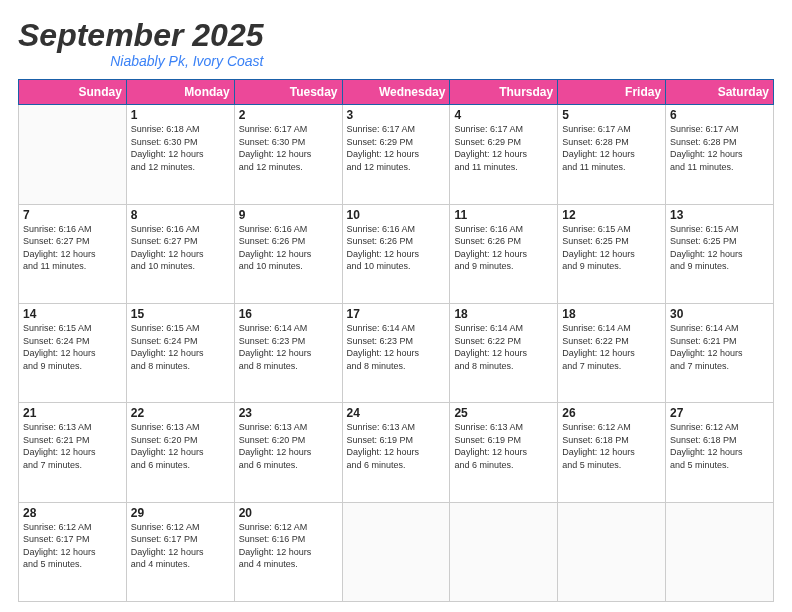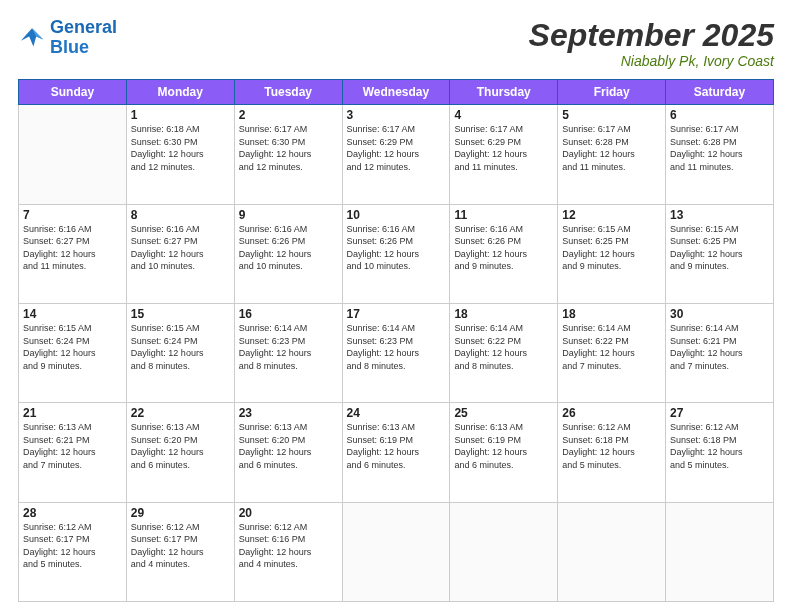--- a/index.html
+++ b/index.html
@@ -46,36 +46,36 @@
       font-style: italic;
     }
     .month-title {
       font-size: 32px;
       font-weight: bold;
       color: #333;
       line-height: 1.1;
     }
     .location {
       font-size: 14px;
-      color: #4d7c0f;
+      color: #3b82f6;
     }
     .calendar {
       flex: 1;
       border: 1px solid #ccc;
       border-collapse: collapse;
       width: 100%;
       table-layout: fixed;
     }
     .calendar th {
-      background: #8b5cf6;
+      background: #ec4899;
       color: #fff;
       font-size: 12px;
       font-weight: bold;
       padding: 5px 4px;
-      text-align: center;
+      text-align: right;
       border: 1px solid #1a60a8;
     }
     .calendar td {
       vertical-align: top;
       border: 1px solid #ccc;
       padding: 3px 4px;
       font-size: 9.5px;
       color: #333;
       width: calc(100% / 7);
       height: 80px;
@@ -94,30 +94,20 @@
     }
     .empty-cell {
       background: #fafafa;
     }
   </style>
 </head>
 <body>
 
 <div class="page">
   <div class="header">
-    <div class="logo">
-      <svg class="logo-bird" viewBox="0 0 40 40">
-        <polygon points="20,6 36,22 26,18 22,32 16,18 4,24" fill="#2175c5"></polygon>
-        <polygon points="20,6 36,22 26,18" fill="#4a9de0"></polygon>
-      </svg>
-      <div class="logo-text">
-        <span>General</span><br>
-        <span style="color:#2175c5">Blue</span>
-      </div>
-    </div>
     <div class="title-block">
       <div class="month-title">September 2025</div>
       <div class="location">Niabably Pk, Ivory Coast</div>
     </div>
   </div>
 
   <table class="calendar">
     <thead>
       <tr>
       <th>Sunday</th>

